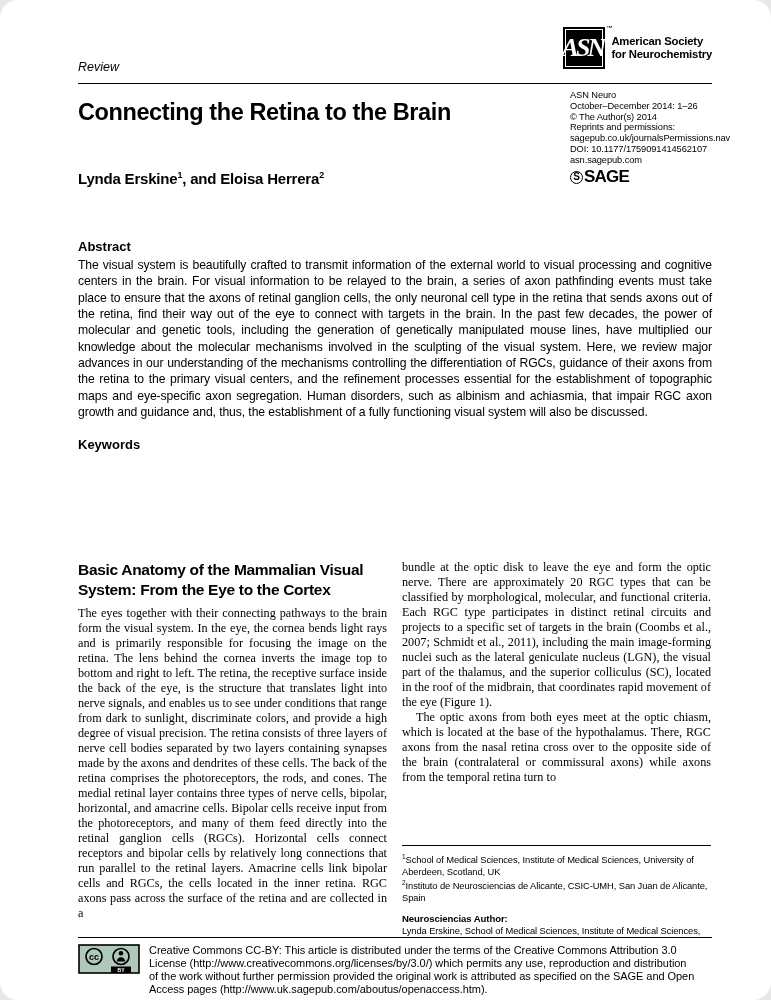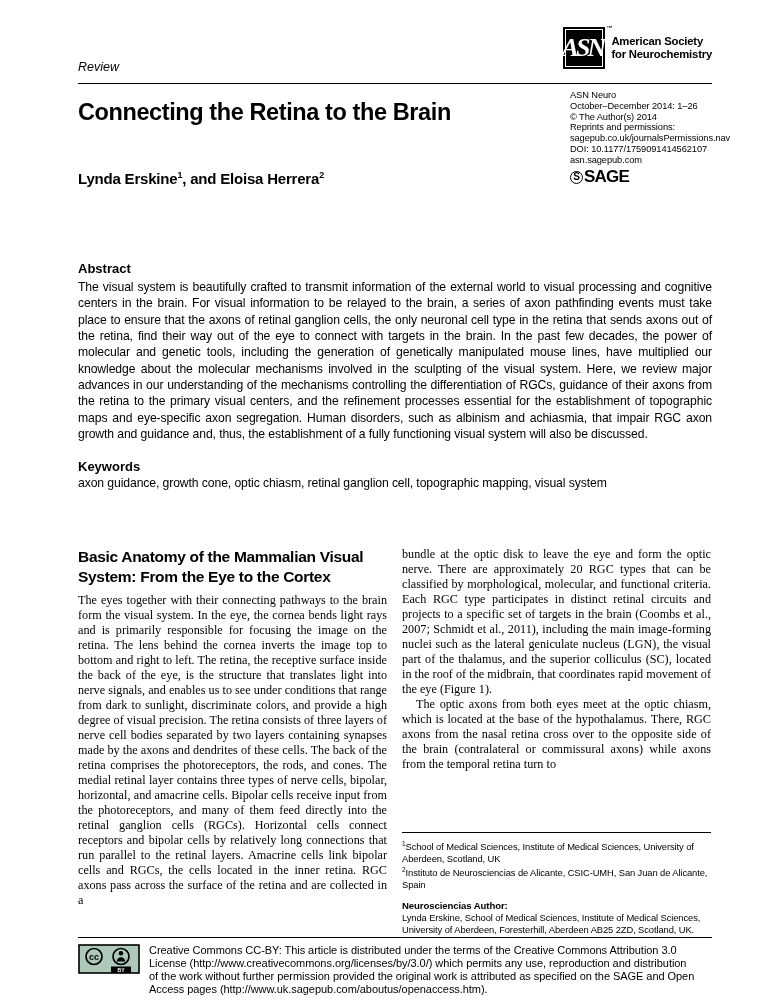--- a/index.html
+++ b/index.html
@@ -5,20 +5,21 @@
   * { margin: 0; padding: 0; box-sizing: border-box; }
   html, body { background: #e8e8e8; }
   .page {
     position: relative;
     width: 771px; height: 1000px;
     margin: 0 auto;
     background: #ffffff;
     color: #000;
     font-family: "Liberation Sans", sans-serif;
     overflow: hidden;
+    border-radius: 18px;
   }
   .content { position: absolute; left: 78px; right: 59px; top: 0; }
 
   
   .asn-logo { position: absolute; top: 27px; right: 0; display: flex; align-items: center; gap: 6px; }
   .asn-mark {
     width: 42px; height: 42px; background: #000; color: #fff;
     display: flex; align-items: center; justify-content: center;
     font-family: "Liberation Serif", serif; font-style: italic; font-weight: bold;
     font-size: 26px; letter-spacing: -3px; padding-right: 4px;
@@ -38,28 +39,28 @@
   
   .journal-meta { position: absolute; top: 90px; left: 492px; width: 160px; font-size: 9.3px; line-height: 10.8px; letter-spacing: -0.1px; }
   .sage-logo { margin-top: 5px; display: flex; align-items: center; font-weight: bold; font-size: 17px; letter-spacing: -0.8px; }
   .sage-circle-s {
     width: 13px; height: 13px; border: 1.6px solid #000; border-radius: 50%;
     display: inline-flex; align-items: center; justify-content: center;
     font-size: 10px; letter-spacing: 0; margin-right: 1px; font-weight: bold;
   }
 
   
-  .abstract { margin-top: 74px; }
+  .abstract { margin-top: 52px; }
   .mini-heading { font-size: 13px; font-weight: bold; }
   .abstract-text { margin-top: 3px; font-size: 12.2px; line-height: 16.35px; text-align: justify; letter-spacing: -0.1px; }
   .keywords { margin-top: 17px; }
   .keywords-text { margin-top: 2px; font-size: 12.2px; letter-spacing: -0.1px; }
 
   
-  .columns { position: absolute; top: 547px; left: 0; right: 0; display: flex; gap: 15px; height: 401px; }
+  .columns { position: absolute; top: 560px; left: 0; right: 0; display: flex; gap: 15px; height: 401px; }
   .col { width: 309px; height: 100%; display: flex; flex-direction: column; }
   .section-heading {
     flex-shrink: 0; font-size: 15.5px; font-weight: bold; line-height: 19.5px;
     letter-spacing: -0.3px; margin-bottom: 7px;
   }
   .body-wrap { overflow: hidden; font-family: "Liberation Serif", serif; font-size: 12.2px; line-height: 15px; text-align: justify; }
   .body-wrap p + p { text-indent: 14px; }
 
   
   .footnote-block { flex-shrink: 0; margin-top: auto; border-top: 1px solid #000; padding-top: 5px; font-size: 9.4px; line-height: 11.9px; letter-spacing: -0.1px; }
@@ -112,21 +113,20 @@
 
     <div class="authors"><span>Lynda Erskine</span><sup>1</sup><span>, and </span><span>Eloisa Herrera</span><sup>2</sup></div>
 
     <div class="abstract">
       <div class="mini-heading">Abstract</div>
       <p class="abstract-text">The visual system is beautifully crafted to transmit information of the external world to visual processing and cognitive centers in the brain. For visual information to be relayed to the brain, a series of axon pathfinding events must take place to ensure that the axons of retinal ganglion cells, the only neuronal cell type in the retina that sends axons out of the retina, find their way out of the eye to connect with targets in the brain. In the past few decades, the power of molecular and genetic tools, including the generation of genetically manipulated mouse lines, have multiplied our knowledge about the molecular mechanisms involved in the sculpting of the visual system. Here, we review major advances in our understanding of the mechanisms controlling the differentiation of RGCs, guidance of their axons from the retina to the primary visual centers, and the refinement processes essential for the establishment of topographic maps and eye-specific axon segregation. Human disorders, such as albinism and achiasmia, that impair RGC axon growth and guidance and, thus, the establishment of a fully functioning visual system will also be discussed.</p>
     </div>
 
     <div class="keywords">
       <div class="mini-heading">Keywords</div>
-      <p class="keywords-text">axon guidance, growth cone, optic chiasm, retinal ganglion cell, topographic mapping, visual system</p>
     </div>
 
     <div class="columns">
       <div class="col">
         <h2 class="section-heading">Basic Anatomy of the Mammalian Visual System: From the Eye to the Cortex</h2>
         <div class="body-wrap">
           <p>The eyes together with their connecting pathways to the brain form the visual system. In the eye, the cornea bends light rays and is primarily responsible for focusing the image on the retina. The lens behind the cornea inverts the image top to bottom and right to left. The retina, the receptive surface inside the back of the eye, is the structure that translates light into nerve signals, and enables us to see under conditions that range from dark to sunlight, discriminate colors, and provide a high degree of visual precision. The retina consists of three layers of nerve cell bodies separated by two layers containing synapses made by the axons and dendrites of these cells. The back of the retina comprises the photoreceptors, the rods, and cones. The medial retinal layer contains three types of nerve cells, bipolar, horizontal, and amacrine cells. Bipolar cells receive input from the photoreceptors, and many of them feed directly into the retinal ganglion cells (RGCs). Horizontal cells connect receptors and bipolar cells by relatively long connections that run parallel to the retinal layers. Amacrine cells link bipolar cells and RGCs, the cells located in the inner retina. RGC axons pass across the surface of the retina and are collected in a</p>
         </div>
       </div>
       <div class="col">

